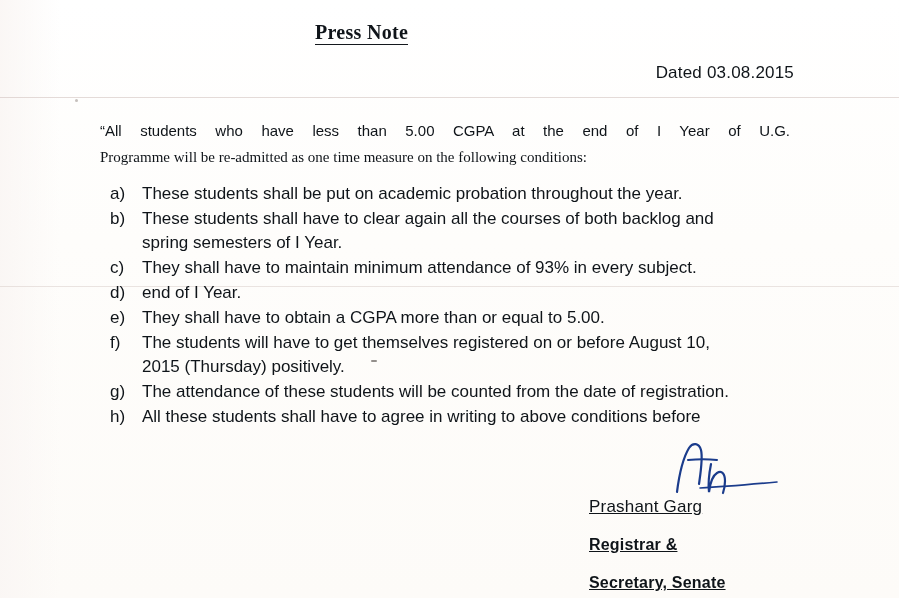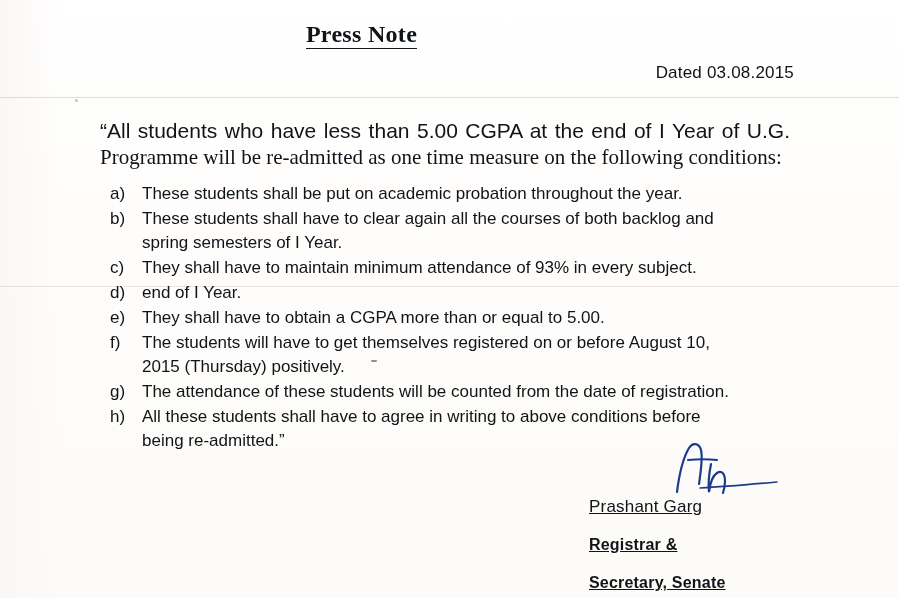--- a/index.html
+++ b/index.html
@@ -47,21 +47,21 @@
     height: 598px;
   }
 
   .doc-title {
     position: absolute;
     top: 21px;
     left: 0;
     width: 723px;
     text-align: center;
     font-family: "Liberation Serif", serif;
-    font-size: 24px;
+    font-size: 20px;
     font-weight: bold;
     letter-spacing: 0.3px;
   }
   .doc-title span.u {
     border-bottom: 1.5px solid #14181d;
     padding-bottom: 1px;
   }
 
   .doc-date {
     position: absolute;
@@ -69,21 +69,21 @@
     right: 105px;
     font-size: 17px;
     letter-spacing: 0.2px;
   }
 
   .intro {
     position: absolute;
     top: 118px;
     left: 100px;
     width: 690px;
-    font-size: 21px;
+    font-size: 15px;
     line-height: 25px;
   }
   .intro .l1 {
     text-align: justify;
     text-align-last: justify;
     white-space: nowrap;
   }
   .intro .l1-inner {
     display: block;
     text-align: justify;
@@ -224,21 +224,20 @@
       <div class="cond-label">g)</div>
       <div class="cond-text">
         <span>The attendance of these students will be counted from the date of registration.</span>
       </div>
     </div>
 
     <div class="cond-row">
       <div class="cond-label">h)</div>
       <div class="cond-text justify">
         <span>All these students shall have to agree in writing to above conditions before</span>
-        <span class="second">being re-admitted.”</span>
       </div>
     </div>
 
   </div>
 
   <div class="signature-block">
     <div class="sig-mark">
       <svg width="130" height="58" viewBox="0 0 130 58" fill="none" xmlns="http://www.w3.org/2000/svg" aria-hidden="true">
         <path d="M18 52 C20 36, 24 18, 30 8 C34 2, 40 3, 42 10 C44 18, 42 30, 40 44" stroke="#1b3c8c" stroke-width="2.2" stroke-linecap="round" fill="none"></path>
         <path d="M29 20 C38 19, 50 19, 58 20" stroke="#1b3c8c" stroke-width="2" stroke-linecap="round" fill="none"></path>

